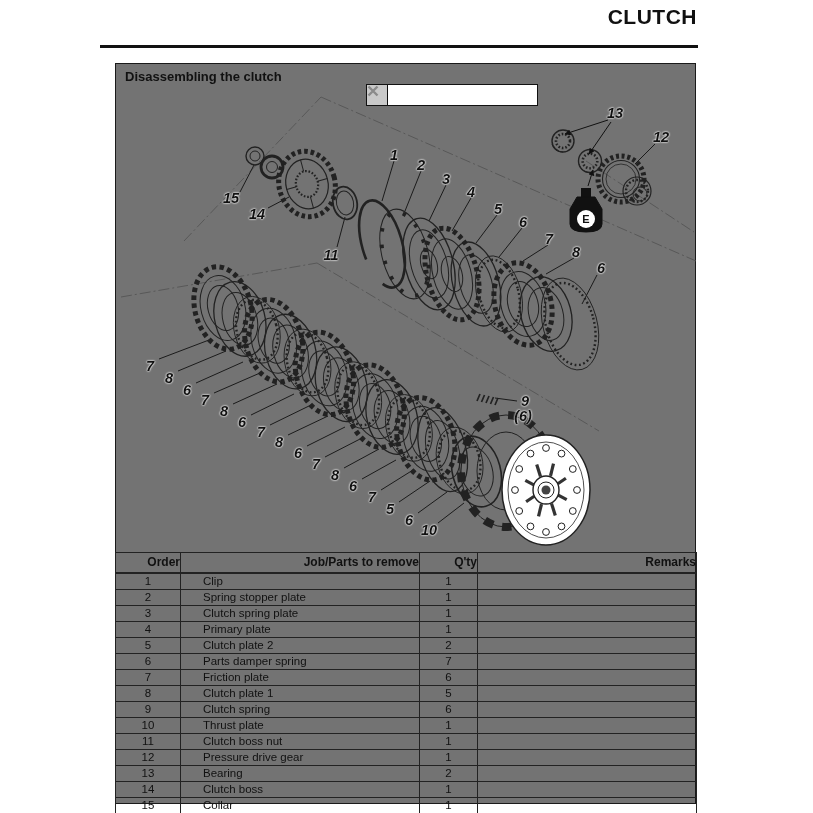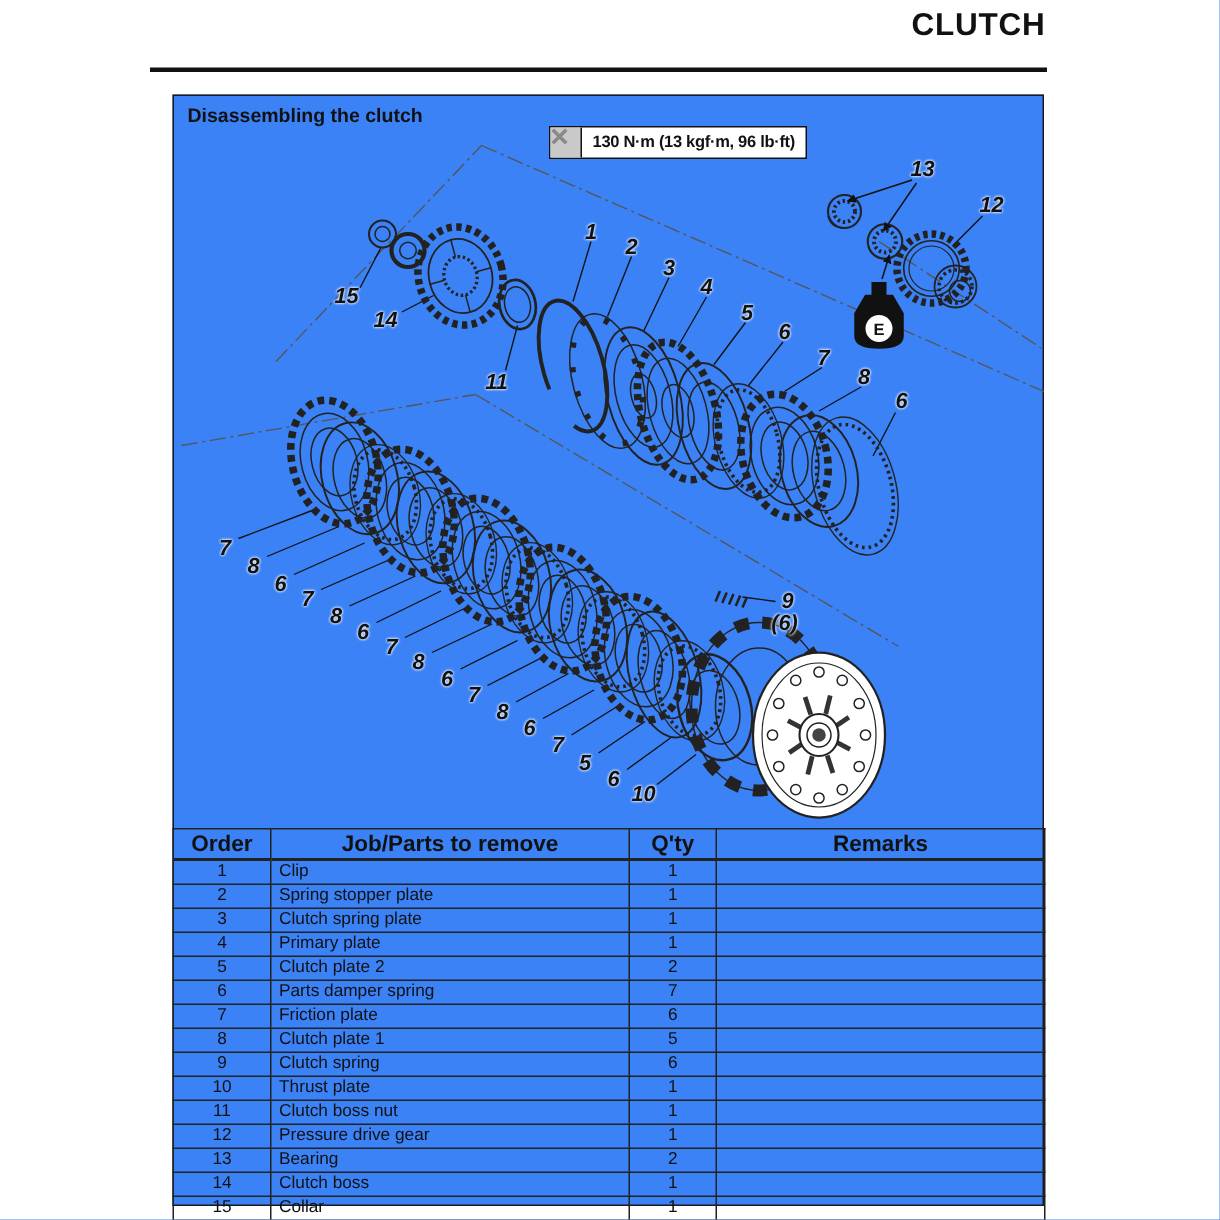--- a/index.html
+++ b/index.html
@@ -7,21 +7,21 @@
     width:813px;height:813px;background:#fff;position:relative;overflow:hidden;
     font-family:"Liberation Sans", sans-serif;color:#111;
   }
   .page-title{
     position:absolute;left:115px;top:5px;width:582px;text-align:right;
     font-size:21px;font-weight:bold;letter-spacing:.5px;
   }
   .top-rule{position:absolute;left:100px;top:45px;width:598px;height:2.5px;background:#111;}
   .main-box{
     position:absolute;left:115px;top:63px;width:581px;height:741px;
-    border:1.5px solid #1a1a1a;box-sizing:border-box;background:#3b82f6;
+    border:1.5px solid #1a1a1a;box-sizing:border-box;background:#737373;
   }
   .section-title{position:absolute;left:9px;top:5px;font-size:13px;font-weight:bold;}
   .diagram{position:absolute;left:0;top:0;width:100%;height:488px;}
   .diagram svg{position:absolute;left:0;top:0;}
   .torque-box{
     position:absolute;left:250px;top:20px;width:172px;height:22px;
     border:1.3px solid #111;display:flex;align-items:stretch;background:#fff;box-sizing:border-box;
   }
   .torque-icon{width:20px;background:#c9c9c9;border-right:1.3px solid #111;
     display:flex;align-items:center;justify-content:center;flex:none;}
@@ -32,23 +32,23 @@
     font-size:14.5px;font-weight:bold;font-style:italic;
     text-shadow:0 0 2px #fff,0 0 2px #fff;white-space:nowrap;
   }
   .parts-table{
     position:absolute;left:-1px;top:488px;width:581px;border-collapse:collapse;
     table-layout:fixed;font-size:11.5px;
   }
   .parts-table th,.parts-table td{
     border:1px solid #222;padding:1px 0;line-height:13px;height:13px;overflow:hidden;
   }
-  .parts-table th{font-size:15px;font-weight:bold;height:17px;border-bottom:2px solid #222;}
+  .parts-table th{font-size:12px;font-weight:bold;height:17px;border-bottom:2px solid #222;text-align:right;}
   .parts-table td.c{text-align:center;}
-  .parts-table td.l{text-align:left;padding-left:5px;}
+  .parts-table td.l{text-align:left;padding-left:22px;}
 </style>
 </head>
 <body>
 
 <div class="page-title">CLUTCH</div>
 <div class="top-rule"></div>
 
 <div class="main-box">
   <div class="section-title">Disassembling the clutch</div>
 
@@ -296,21 +296,20 @@
           <line x1="472" y1="122" x2="477" y2="106" marker-end="url(#arr)"></line>
         </g>
     </svg>
 
     <div class="torque-box">
       <span class="torque-icon">
         <svg width="12" height="12" viewBox="0 0 12 12">
           <path d="M1.5 10.5 L10.5 1.5 M1.5 1.5 L10.5 10.5" stroke="#8a8a8a" stroke-width="2.4"></path>
         </svg>
       </span>
-      <span class="torque-text">130 N·m (13 kgf·m, 96 lb·ft)</span>
     </div>
     <div id="callouts">
         <span class="callout" style="left: 115px; top: 134px;">15</span>
         <span class="callout" style="left: 141px; top: 150px;">14</span>
         <span class="callout" style="left: 215px; top: 191px;">11</span>
         <span class="callout" style="left: 278px; top: 91px;">1</span>
         <span class="callout" style="left: 305px; top: 101px;">2</span>
         <span class="callout" style="left: 330px; top: 115px;">3</span>
         <span class="callout" style="left: 355px; top: 128px;">4</span>
         <span class="callout" style="left: 382px; top: 145px;">5</span>

